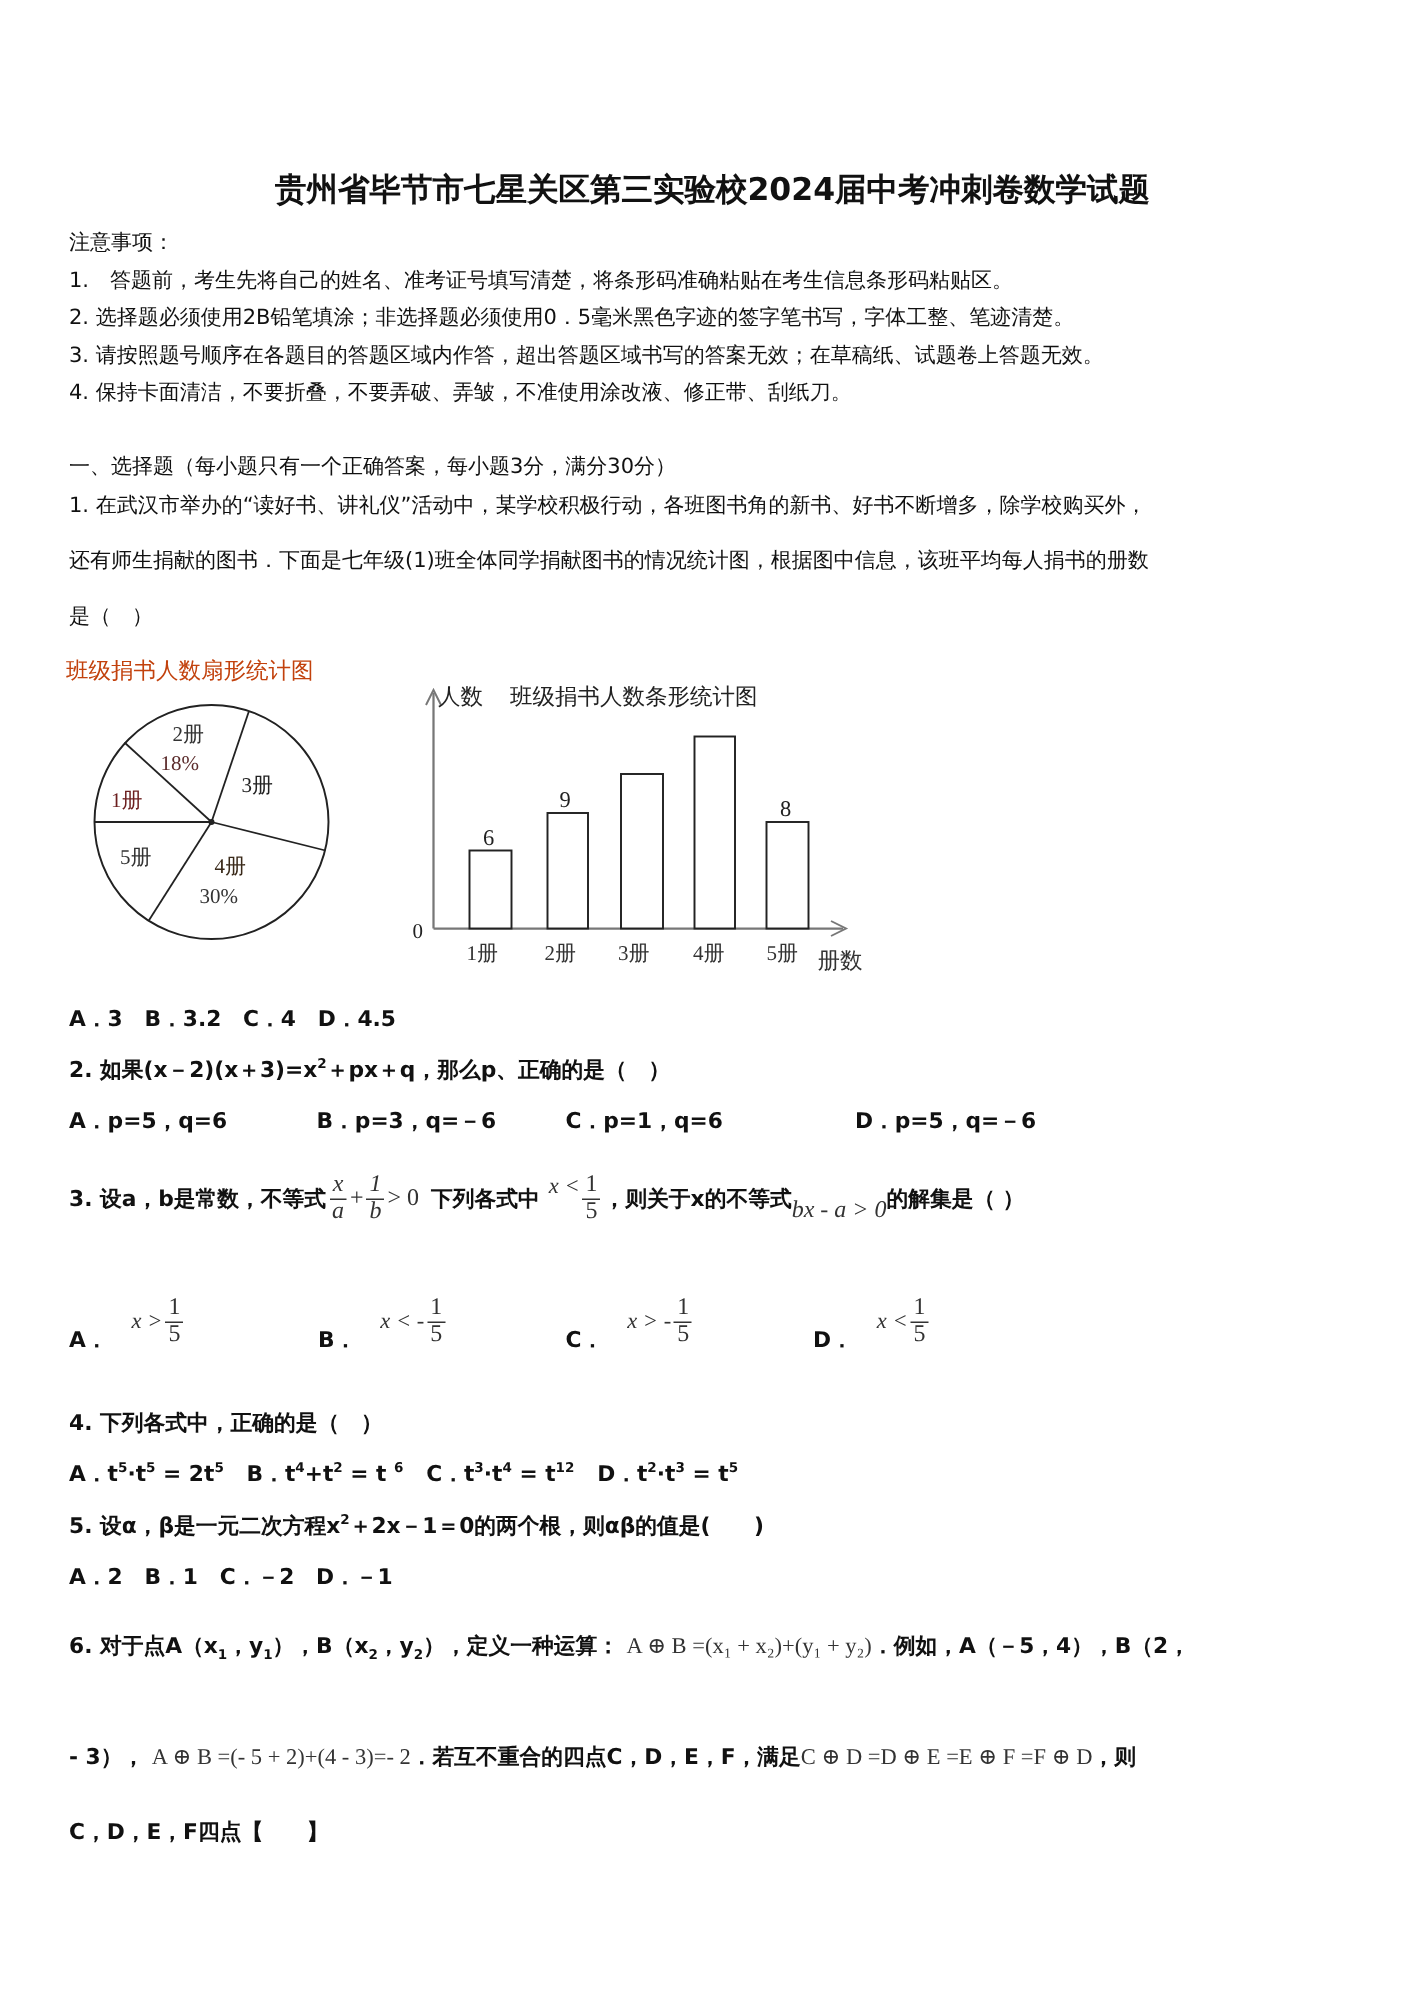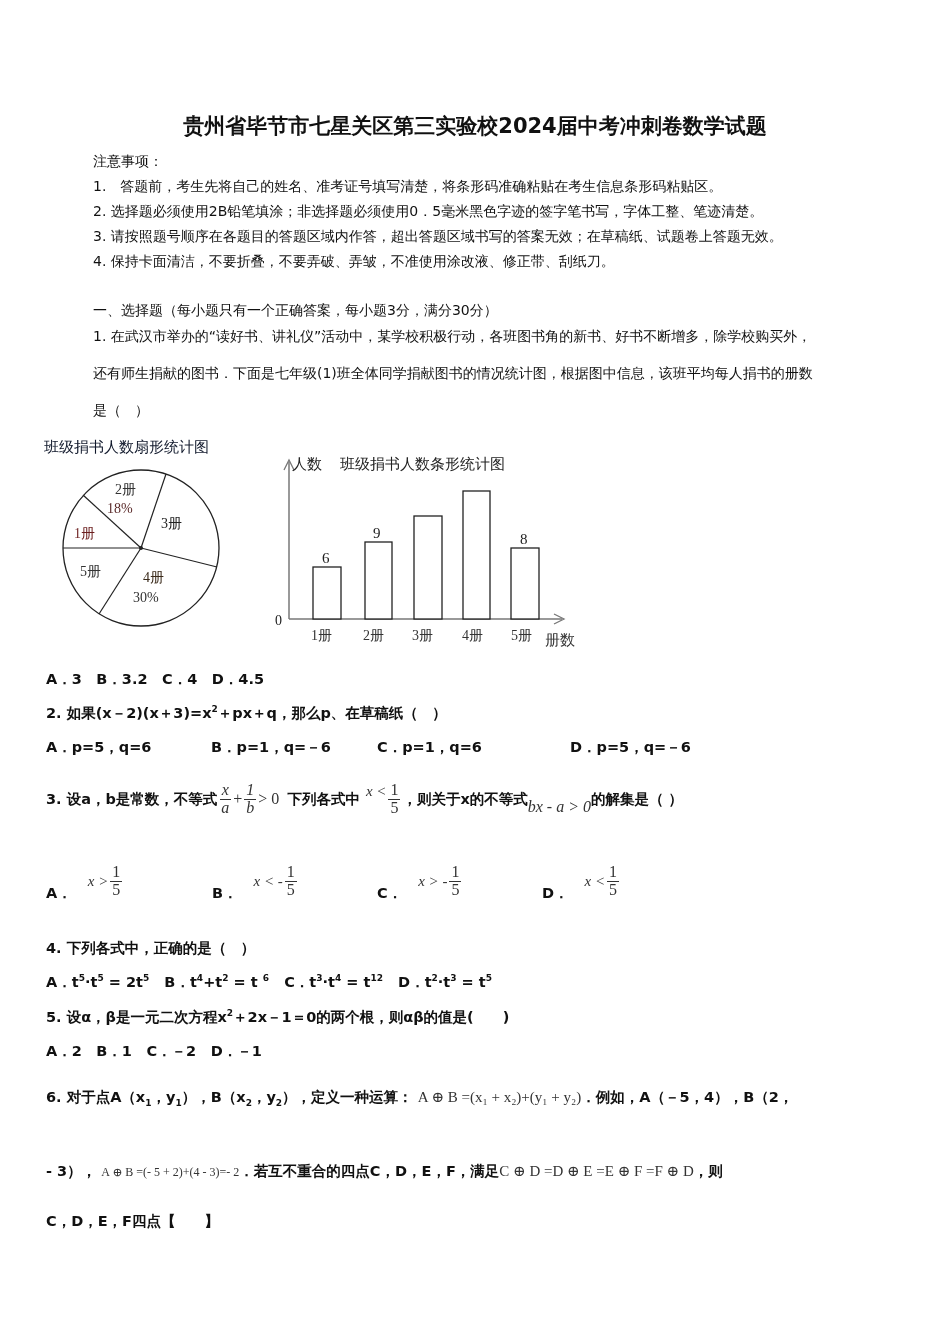--- a/index.html
+++ b/index.html
@@ -1,30 +1,30 @@
 <!DOCTYPE html>
 <html><head>
 <meta charset="utf-8">
 <style>
   html, body { margin:0; padding:0; background:#fff; }
   body { width:950px; height:1344px; position:relative; overflow:hidden;
          font-family:"DejaVu Serif","Liberation Serif",serif; color:#111; }
   .abs { position:absolute; white-space:nowrap; }
   .title { left:0; width:950px; top:112px; text-align:center; font-family:"DejaVu Sans","Liberation Sans",sans-serif;
            font-weight:bold; font-size:21px; letter-spacing:0px; }
-  .note { font-family:"DejaVu Sans","Liberation Sans",sans-serif; font-size:14px; left:46px;margin-left:47px; }
+  .note { font-family:"DejaVu Sans","Liberation Sans",sans-serif; font-size:14px; left:46px; }
   .q { font-family:"DejaVu Sans","Liberation Sans",sans-serif; font-size:14.5px; font-weight:bold; left:46px; }
   .math { font-family:"Liberation Serif","DejaVu Serif",serif; font-weight:normal; font-style:italic; color:#333; }
   .mathup { font-family:"Liberation Serif","DejaVu Serif",serif; font-weight:normal; color:#333; }
   .frac { display:inline-flex; flex-direction:column; align-items:center; vertical-align:middle; line-height:1.05; margin:0 2px; font-size:16px; }
   .frac .num { border-bottom:1px solid #333; padding:0 2px; }
   .frac .den { padding:0 2px; }
   sup, sub { font-size:9px; }
   .opt { display:inline-block;text-align:right; }
-  .chart-title { font-family:"DejaVu Sans","Liberation Sans",sans-serif; font-size:15px; color:#0f172a; }
+  .chart-title { font-family:"DejaVu Sans","Liberation Sans",sans-serif; font-size:15px; color:#c2410c; }
   svg text { font-family:"Liberation Serif","DejaVu Serif",serif; }
 </style>
 </head>
 <body>
 
 <div class="abs title">贵州省毕节市七星关区第三实验校2024届中考冲刺卷数学试题</div>
 
 <div class="abs note" style="top:153px;">注意事项：</div>
 <div class="abs note" style="top:178px;">1.　答题前，考生先将自己的姓名、准考证号填写清楚，将条形码准确粘贴在考生信息条形码粘贴区。</div>
 <div class="abs note" style="top:203px;">2. 选择题必须使用2B铅笔填涂；非选择题必须使用0．5毫米黑色字迹的签字笔书写，字体工整、笔迹清楚。</div>
@@ -78,24 +78,24 @@
   <text x="93" y="192" font-size="14" fill="#333">2册</text>
   <text x="142" y="192" font-size="14" fill="#333">3册</text>
   <text x="192" y="192" font-size="14" fill="#333">4册</text>
   <text x="241" y="192" font-size="14" fill="#333">5册</text>
   <text x="275" y="197" font-size="15" fill="#333" font-family="DejaVu Sans, sans-serif">册数</text>
 </svg>
 
 <div class="abs q" style="top:670px;">A．3　B．3.2　C．4　D．4.5</div>
 
 <div class="abs q" style="top:704px;">
-  <span>2. 如果(x－2)(x＋3)=x</span><sup>2</sup><span>＋px＋q，那么p、在草稿纸（　）</span>
+  <span>2. 如果(x－2)(x＋3)=x</span><sup>2</sup><span>＋px＋q，那么p、正确的是（　）</span>
 </div>
 <div class="abs q" style="top:738px; left:46px;">A．p=5，q=6</div>
-<div class="abs q" style="top:738px; left:211px;">B．p=1，q=－6</div>
+<div class="abs q" style="top:738px; left:211px;">B．p=3，q=－6</div>
 <div class="abs q" style="top:738px; left:377px;">C．p=1，q=6</div>
 <div class="abs q" style="top:738px; left:542px;margin-left:28px;">D．p=5，q=－6</div>
 
 <div class="abs q" style="top:774px; height:50px; display:flex; align-items:center;">
   <span>3. 设a，b是常数，不等式</span>
   <span class="frac math">
       <span class="num">x</span>
       <span class="den">a</span>
     </span>
   <span class="mathup" style="font-size:16px;">+</span>
@@ -160,15 +160,15 @@
   <span>5. 设α，β是一元二次方程x</span><sup>2</sup><span>＋2x－1＝0的两个根，则αβ的值是(　　)</span>
 </div>
 <div class="abs q" style="top:1042px;">A．2　B．1　C．－2　D．－1</div>
 
 <div class="abs q" style="top:1088px;">
   <span>6. 对于点A（x</span><sub>1</sub><span>，y</span><sub>1</sub><span>），B（x</span><sub>2</sub><span>，y</span><sub>2</sub><span>），定义一种运算：</span>
   <span class="mathup" style="font-size:15px;">A ⊕ B =(x₁ + x₂)+(y₁ + y₂)</span><span>．例如，A（－5，4），B（2，</span>
 </div>
 <div class="abs q" style="top:1162px;">
   <span>- 3），</span>
-  <span class="mathup" style="font-size:12px;">A ⊕ B =(- 5 + 2)+(4 - 3)=- 2</span><span>．若互不重合的四点C，D，E，F，满足</span><span class="mathup" style="font-size:15px;">C ⊕ D =D ⊕ E =E ⊕ F =F ⊕ D</span><span>，则</span>
+  <span class="mathup" style="font-size:15px;">A ⊕ B =(- 5 + 2)+(4 - 3)=- 2</span><span>．若互不重合的四点C，D，E，F，满足</span><span class="mathup" style="font-size:15px;">C ⊕ D =D ⊕ E =E ⊕ F =F ⊕ D</span><span>，则</span>
 </div>
 <div class="abs q" style="top:1212px;">C，D，E，F四点【　　】</div>
 
 </body></html>

